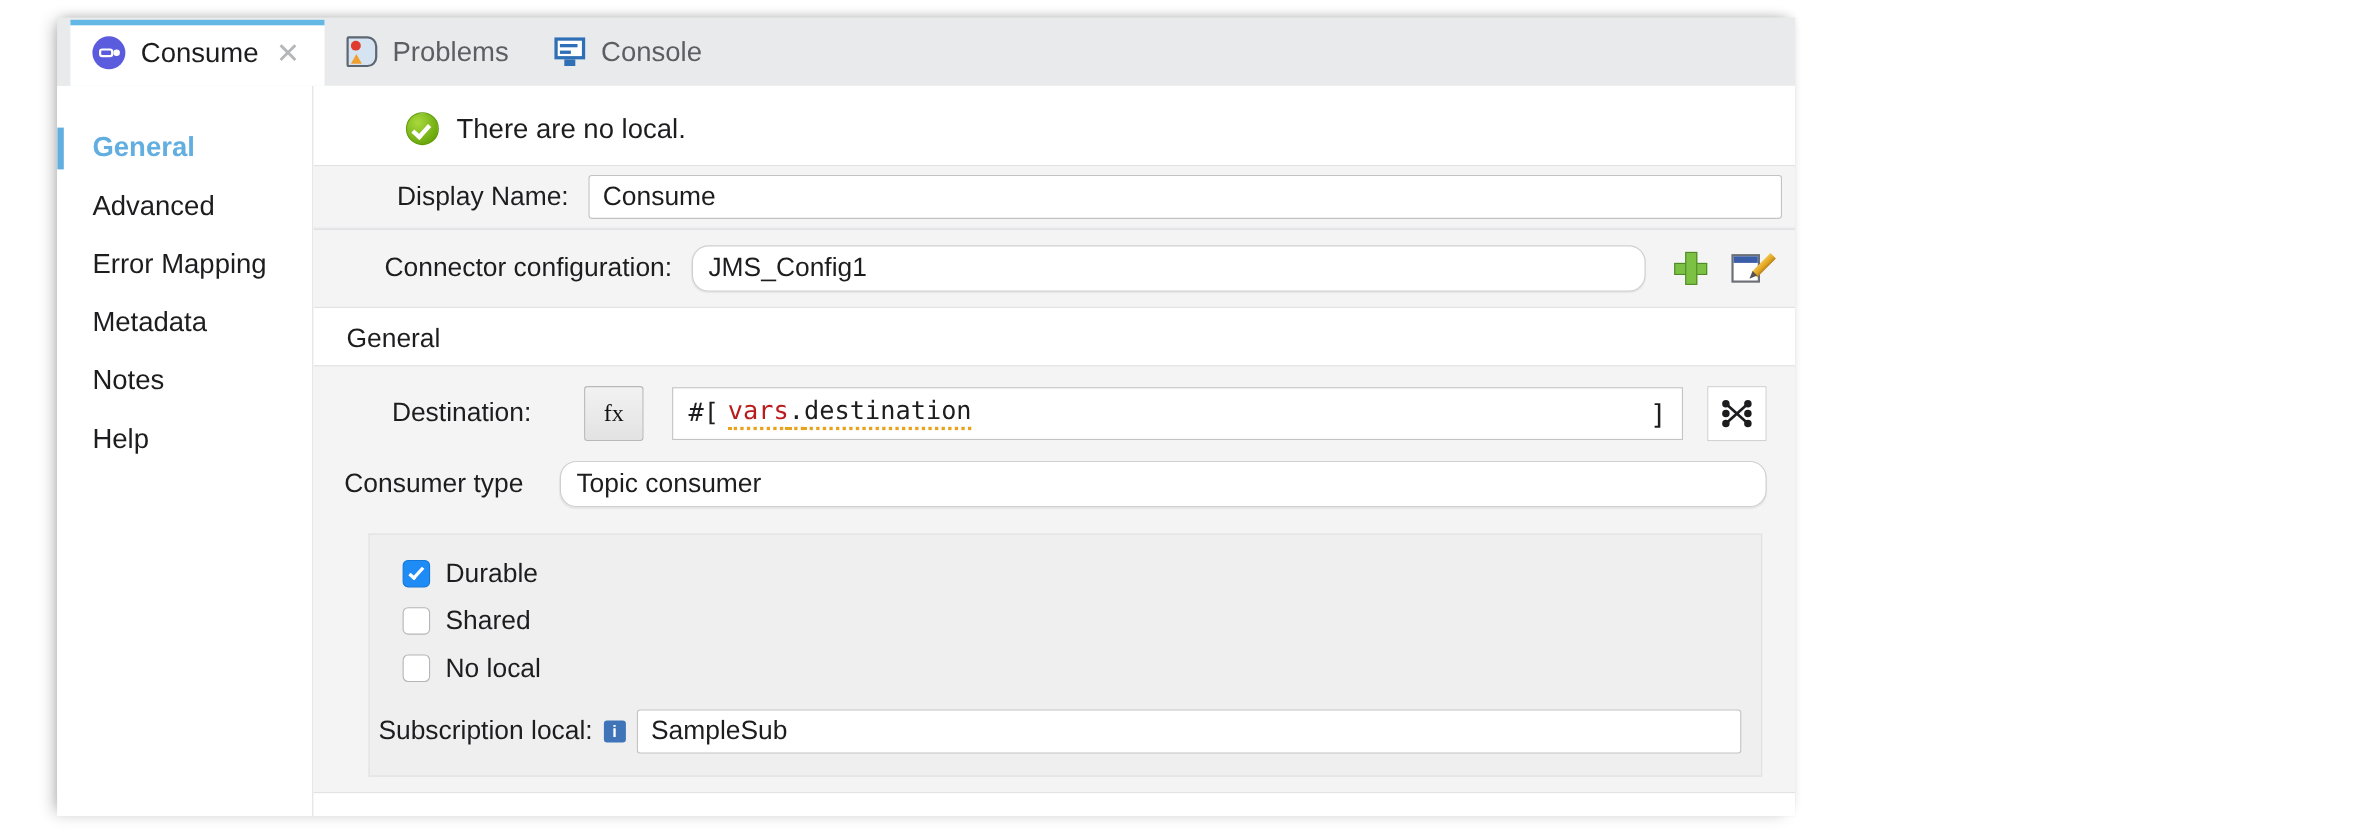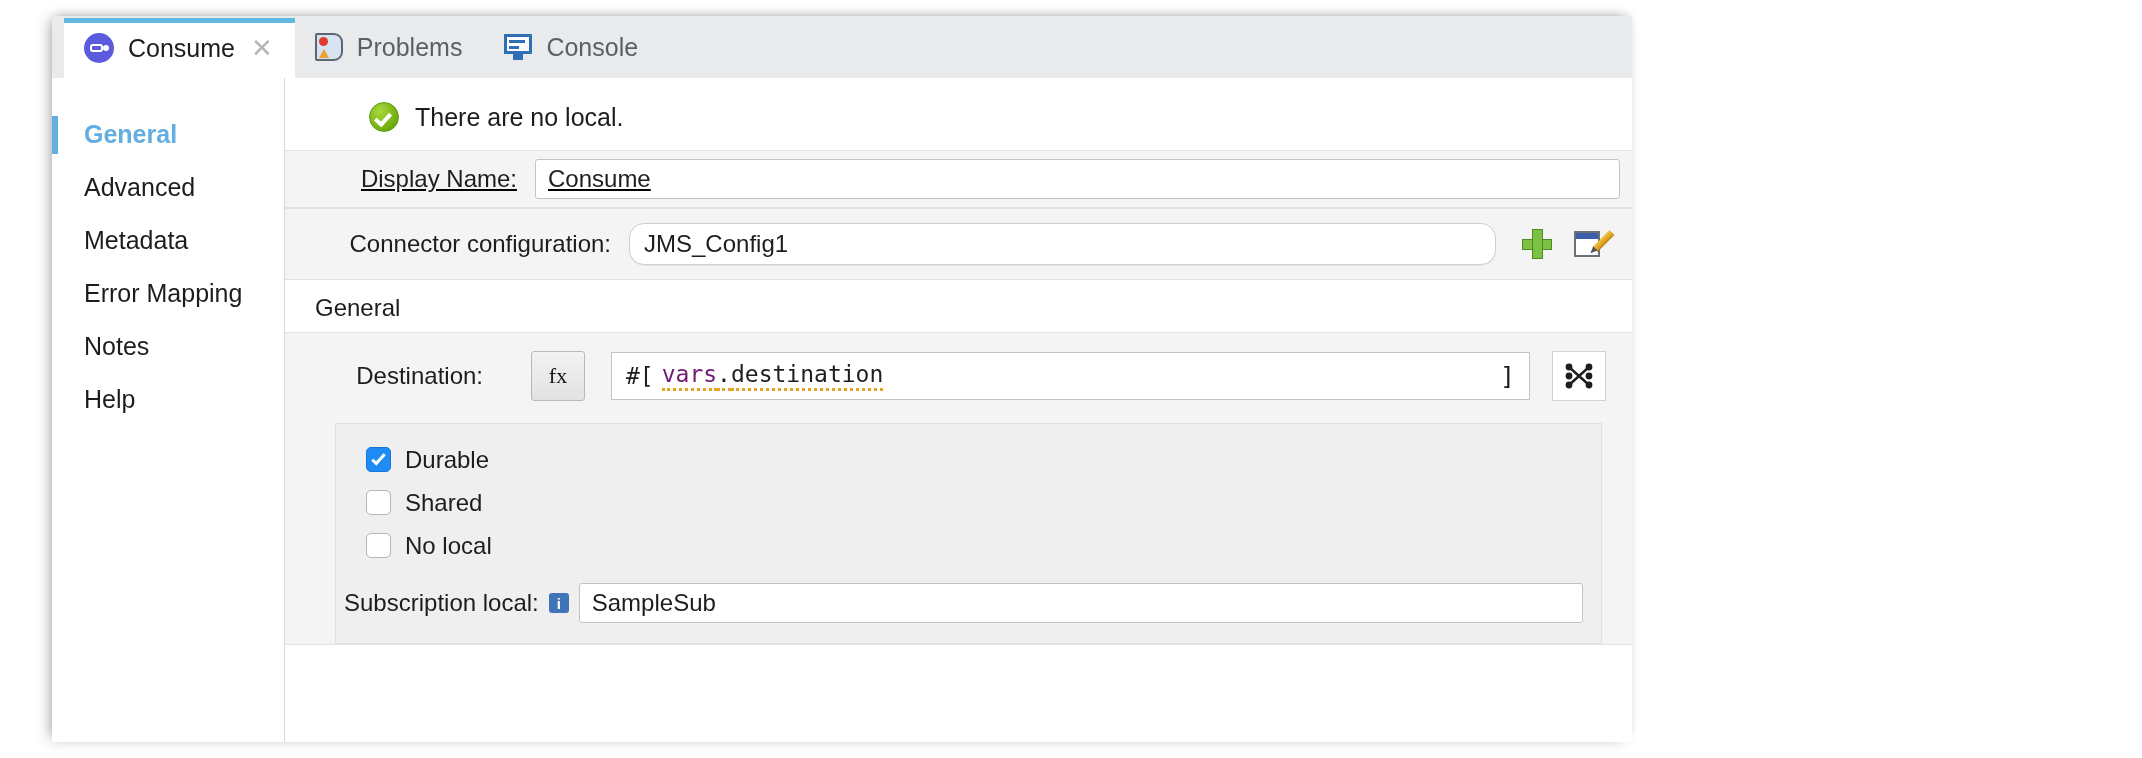--- a/index.html
+++ b/index.html
@@ -375,21 +375,21 @@
     display: flex;
     align-items: center;
     padding: 0 14px;
     box-sizing: border-box;
     font-family: "DejaVu Sans Mono", monospace;
     font-size: 23px;
     color: #1d1d1f;
     position: relative;
   }
   .expr .tok-vars {
-    color: #701a75;
+    color: #b91c1c;
     border-bottom: 3px dotted #e8a21c;
     padding-bottom: 1px;
   }
   .expr .tok-prop {
     color: #1d1d1f;
     border-bottom: 3px dotted #e8a21c;
     padding-bottom: 1px;
   }
   .expr .closer {
     position: absolute;
@@ -509,41 +509,41 @@
     <div id="body-area">
 
       <div id="sidebar">
         <div class="side-item active">
           <span>General</span>
         </div>
         <div class="side-item">
           <span>Advanced</span>
         </div>
         <div class="side-item">
+          <span>Error Mapping</span>
+        </div>
+        <div class="side-item">
           <span>Metadata</span>
-        </div>
-        <div class="side-item">
-          <span>Error Mapping</span>
         </div>
         <div class="side-item">
           <span>Notes</span>
         </div>
         <div class="side-item">
           <span>Help</span>
         </div>
       </div>
 
       <div id="content">
 
         <div id="status-row">
           <span class="icon-ok"></span>
           <span id="status-text">There are no local.</span>
         </div>
 
-        <div class="panel row" style="height:58px; padding-left:18px;text-decoration:underline;">
+        <div class="panel row" style="height:58px; padding-left:18px;">
           <span class="field-label" style="width:214px;">Display Name:</span>
           <span class="txt" style="flex:1 1 auto; margin-left:18px; margin-right:12px;">Consume</span>
         </div>
 
 
         <div class="panel row" style="height:72px; padding-left:28px;">
           <span class="field-label" style="width:298px;">Connector configuration:</span>
           <span class="combo" style="flex:1 1 auto; margin-left:18px;">JMS_Config1</span>
           <span class="icon-plus" style="margin-left:26px;">
               <span class="h"></span>
@@ -551,21 +551,21 @@
             </span>
           <span class="icon-edit" style="margin-left:22px; margin-right:26px;">
             <span class="card"></span>
               <span class="bar"></span>
               <span class="pencil"></span>
           </span>
         </div>
 
         <div class="section-title">General</div>
 
-        <div class="panel" style="padding:10px 0 0 0;">
+        <div class="panel" style="padding:10px 0 14px 0;">
 
           <div class="row" style="height:66px; padding-left:28px;">
             <span class="field-label" style="width:170px;">Destination:</span>
             <span class="fx-btn" style="margin-left:48px;">fx</span>
             <span class="expr" style="flex:1 1 auto; margin-left:26px;">
               <span>#[</span>
               <span style="width:8px; display:inline-block;"></span>
               <span class="tok-vars">vars</span>
               <span class="tok-prop">.</span>
               <span class="tok-prop">destination</span>
@@ -577,20 +577,24 @@
                 <circle cx="6" cy="6" r="3.4" fill="#1d1d1f"></circle>
                 <circle cx="26" cy="6" r="3.4" fill="#1d1d1f"></circle>
                 <circle cx="6" cy="15" r="3.4" fill="#1d1d1f"></circle>
                 <circle cx="26" cy="15" r="3.4" fill="#1d1d1f"></circle>
                 <circle cx="6" cy="24" r="3.4" fill="#1d1d1f"></circle>
                 <circle cx="26" cy="24" r="3.4" fill="#1d1d1f"></circle>
               </svg>
             </span>
           </div>
 
+          <div class="row" style="height:62px; padding-left:28px;">
+            <span class="field-label" style="width:170px; text-align:left;">Consumer type</span>
+            <span class="combo" style="flex:1 1 auto; margin-left:26px; margin-right:26px;">Topic consumer</span>
+          </div>
 
           <div class="cbx-panel" style="margin:14px 30px 0 50px; padding:14px 0 12px 0;">
 
             <div class="cbx-row">
               <span class="cbx checked"></span>
               <span class="cbx-label">Durable</span>
             </div>
 
             <div class="cbx-row">
               <span class="cbx"></span>

